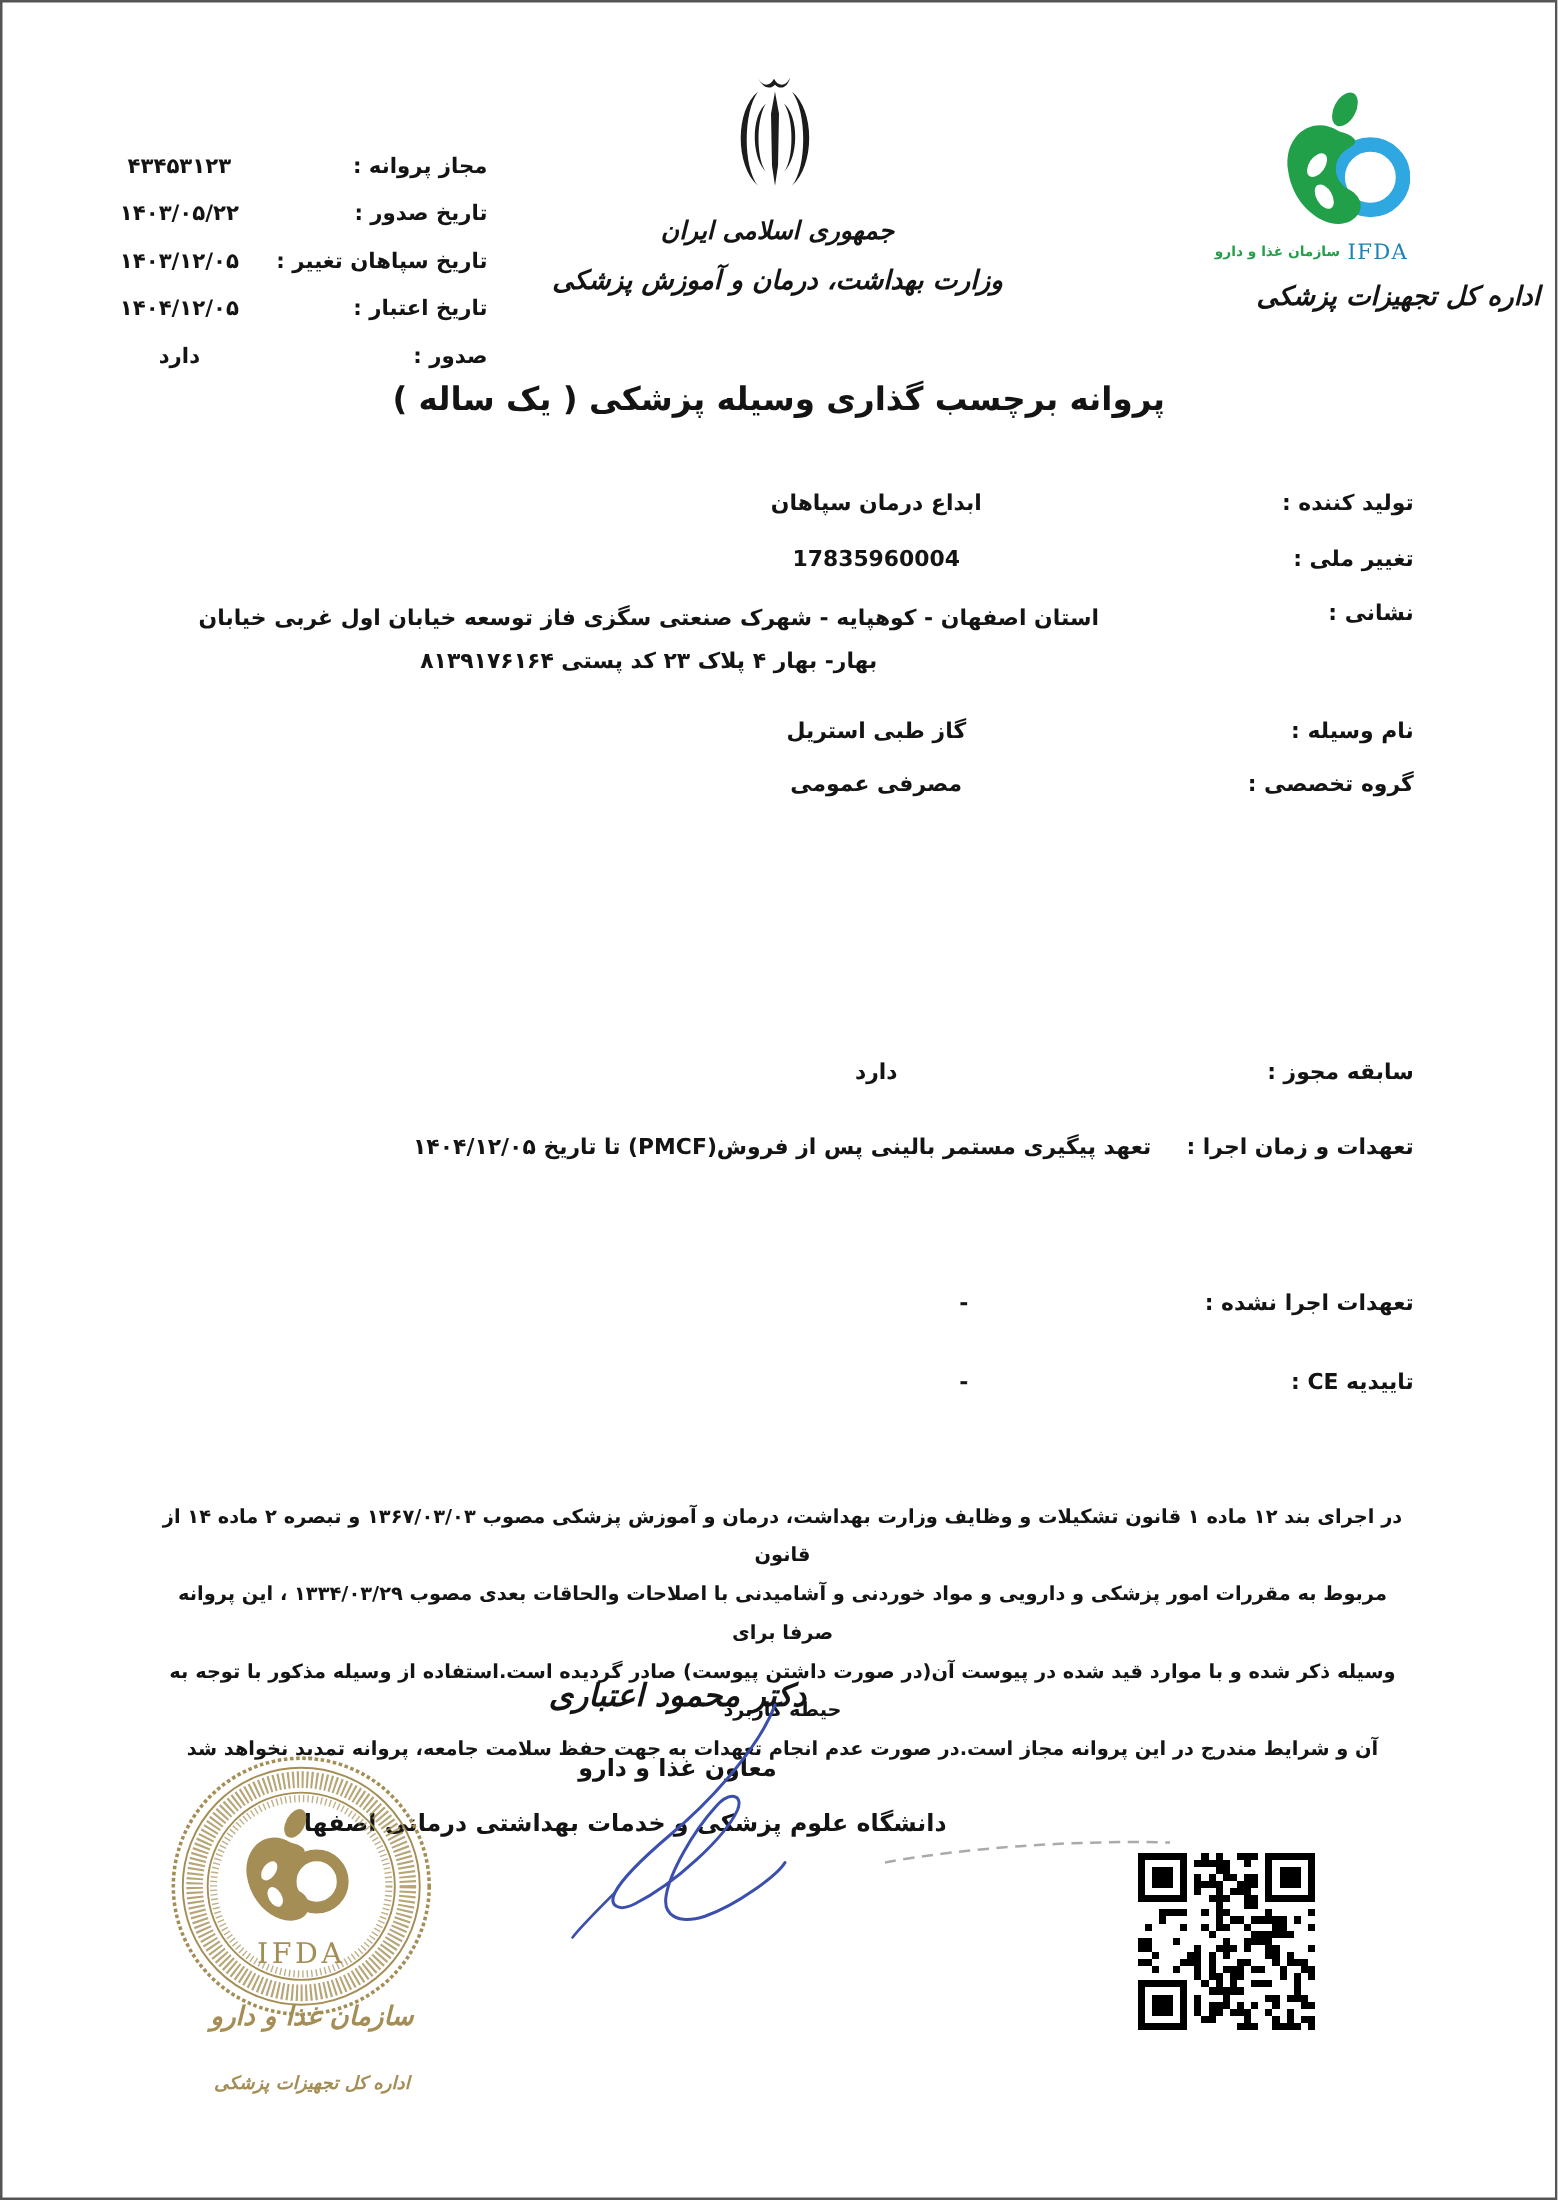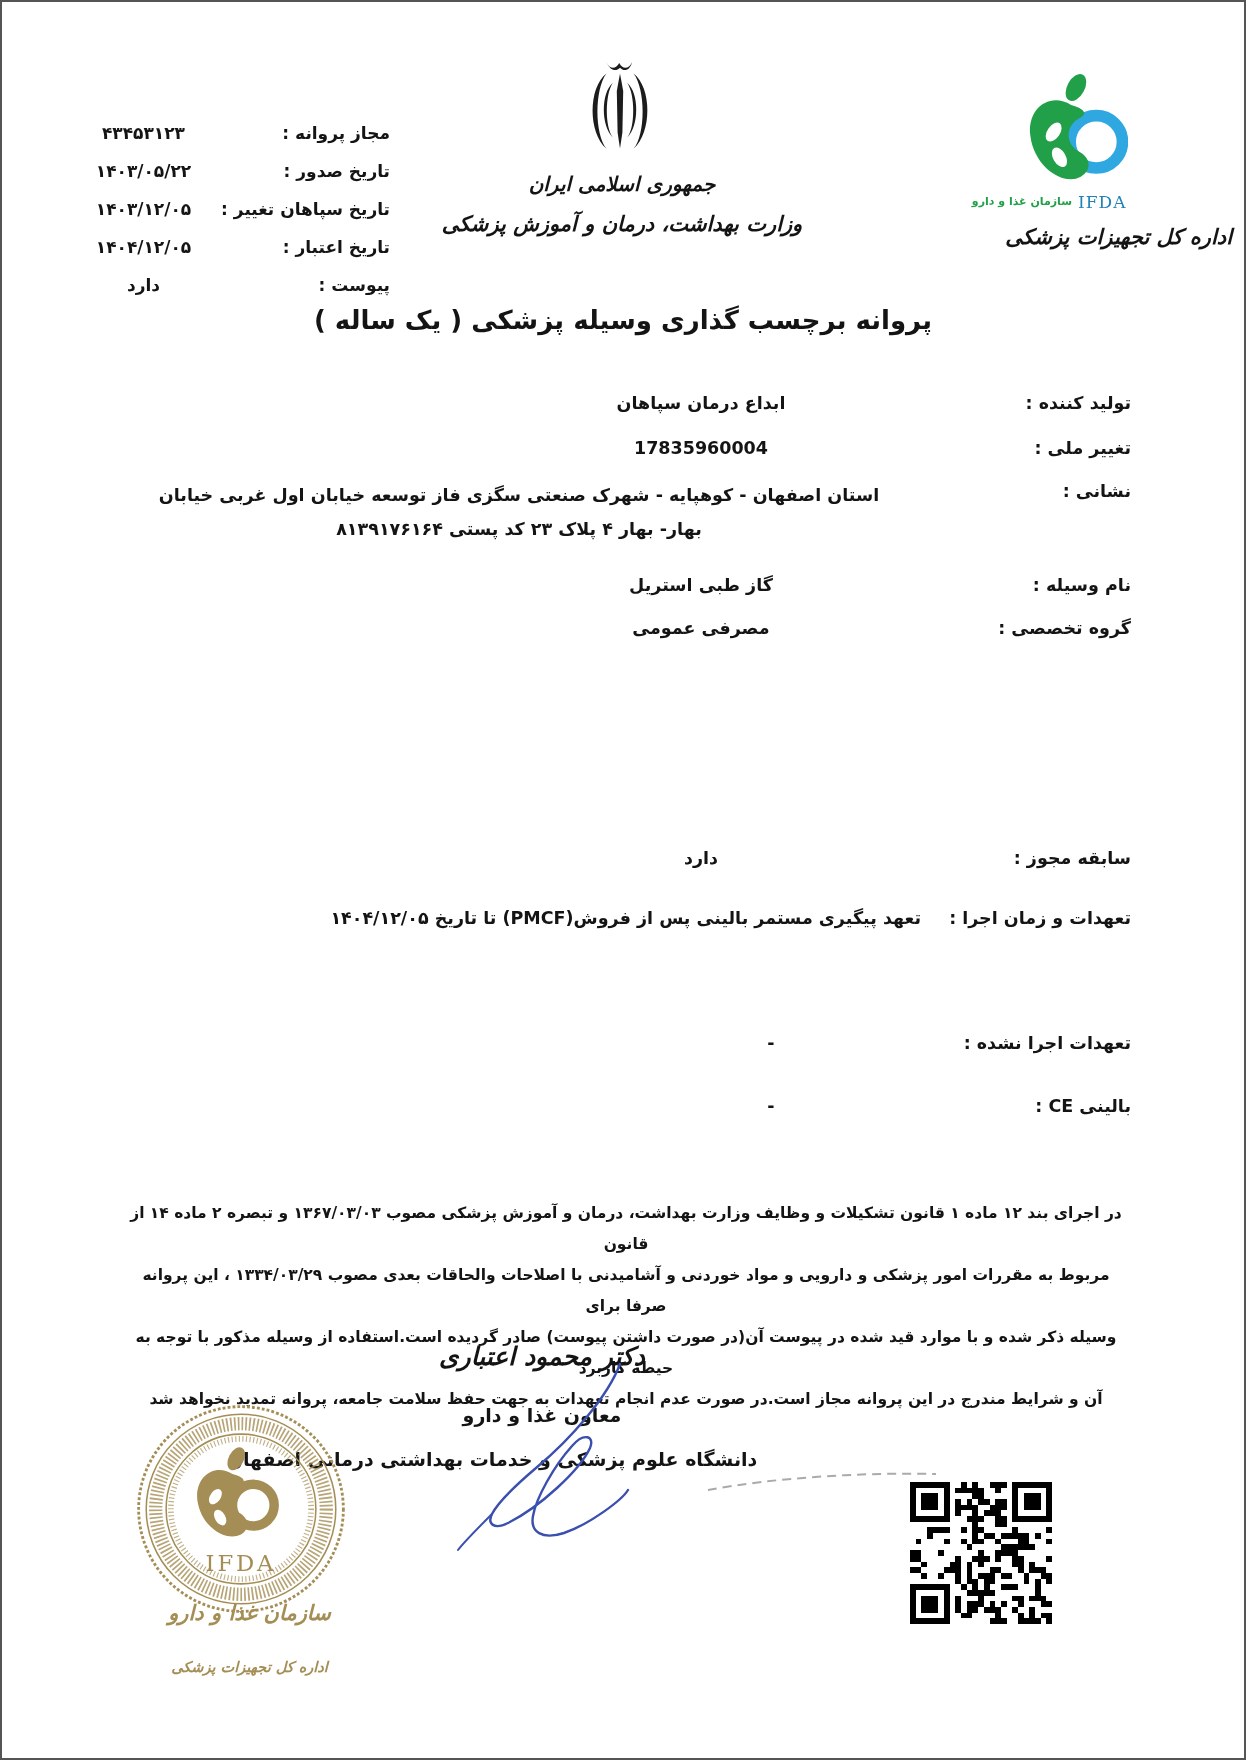--- a/index.html
+++ b/index.html
@@ -66,21 +66,21 @@
     </div>
     <div class="info-row">
       <span class="lbl">تاریخ سپاهان تغییر :</span>
       <span class="val">۱۴۰۳/۱۲/۰۵</span>
     </div>
     <div class="info-row">
       <span class="lbl">تاریخ اعتبار :</span>
       <span class="val">۱۴۰۴/۱۲/۰۵</span>
     </div>
     <div class="info-row">
-      <span class="lbl">پیوست :</span>
+      <span class="lbl">صدور :</span>
       <span class="val">دارد</span>
     </div>
   </div>
 
   <svg class="abs" style="left:578px;top:50px" width="80" height="118" viewBox="0 0 100 130">
     <g fill="#1c1c1c">
       <path d="M33,4 C37,13 45,13 49,5 C53,13 61,13 65,4 C63,13 56,17 50,11 C44,17 37,13 33,4 Z"></path>
       <path d="M50,18 L54,40 L53,92 L50,112 L47,92 L46,40 Z"></path>
       <path d="M41,30 C26,42 26,84 41,98 C31,86 31,44 41,30 Z"></path>
       <path d="M59,30 C74,42 74,84 59,98 C69,86 69,44 59,30 Z"></path>
@@ -133,21 +133,21 @@
   </div>
   <div class="field-row wide startv" style="top:903px">
     <span class="lbl">تعهدات و زمان اجرا :</span>
     <span class="val">تعهد پیگیری مستمر بالینی پس از فروش(PMCF)  تا تاریخ ۱۴۰۴/۱۲/۰۵</span>
   </div>
   <div class="field-row narrow" style="top:1028px">
     <span class="lbl">تعهدات اجرا نشده :</span>
     <span class="val">-</span>
   </div>
   <div class="field-row narrow" style="top:1091px">
-    <span class="lbl">بالینی  CE :</span>
+    <span class="lbl">تاییدیه  CE :</span>
     <span class="val">-</span>
   </div>
 
   <div class="abs legal">
     <div>در اجرای بند ۱۲ ماده ۱ قانون تشکیلات و وظایف وزارت بهداشت، درمان و آموزش پزشکی مصوب ۱۳۶۷/۰۳/۰۳ و تبصره ۲ ماده ۱۴ از قانون</div>
     <div>مربوط به مقررات امور پزشکی و دارویی و مواد خوردنی و آشامیدنی با اصلاحات والحاقات بعدی مصوب ۱۳۳۴/۰۳/۲۹ ، این پروانه صرفا برای</div>
     <div>وسیله ذکر شده و با موارد قید شده در پیوست آن(در صورت داشتن پیوست) صادر گردیده است.استفاده از وسیله مذکور با توجه به حیطه کاربرد</div>
     <div>آن و شرایط مندرج در این پروانه مجاز است.در صورت عدم انجام تعهدات به جهت حفظ سلامت جامعه، پروانه تمدید نخواهد شد</div>
   </div>
 

